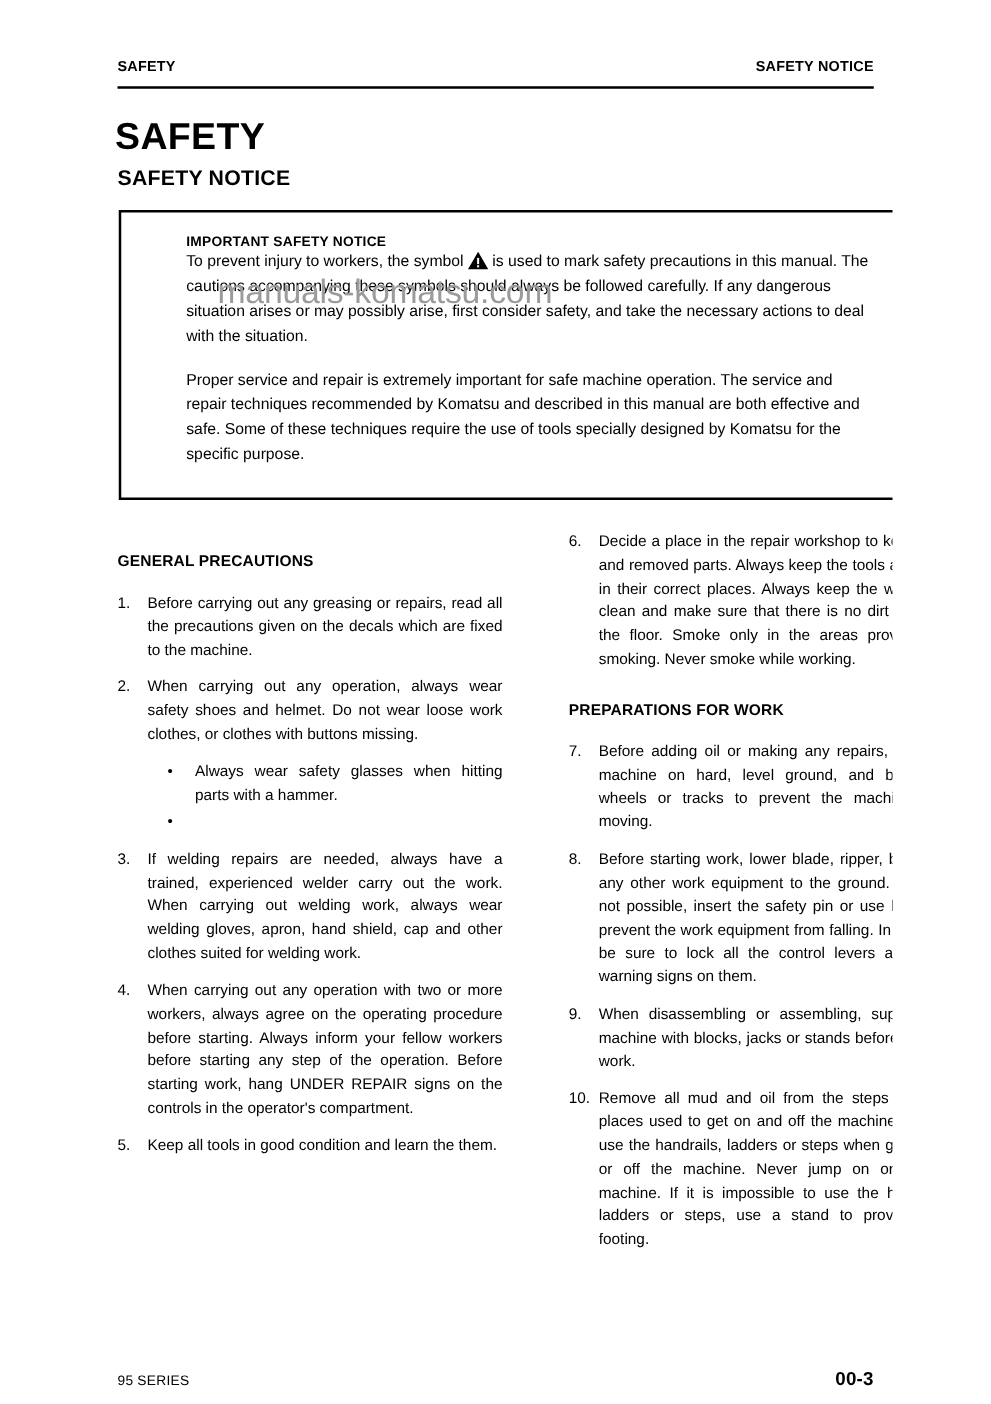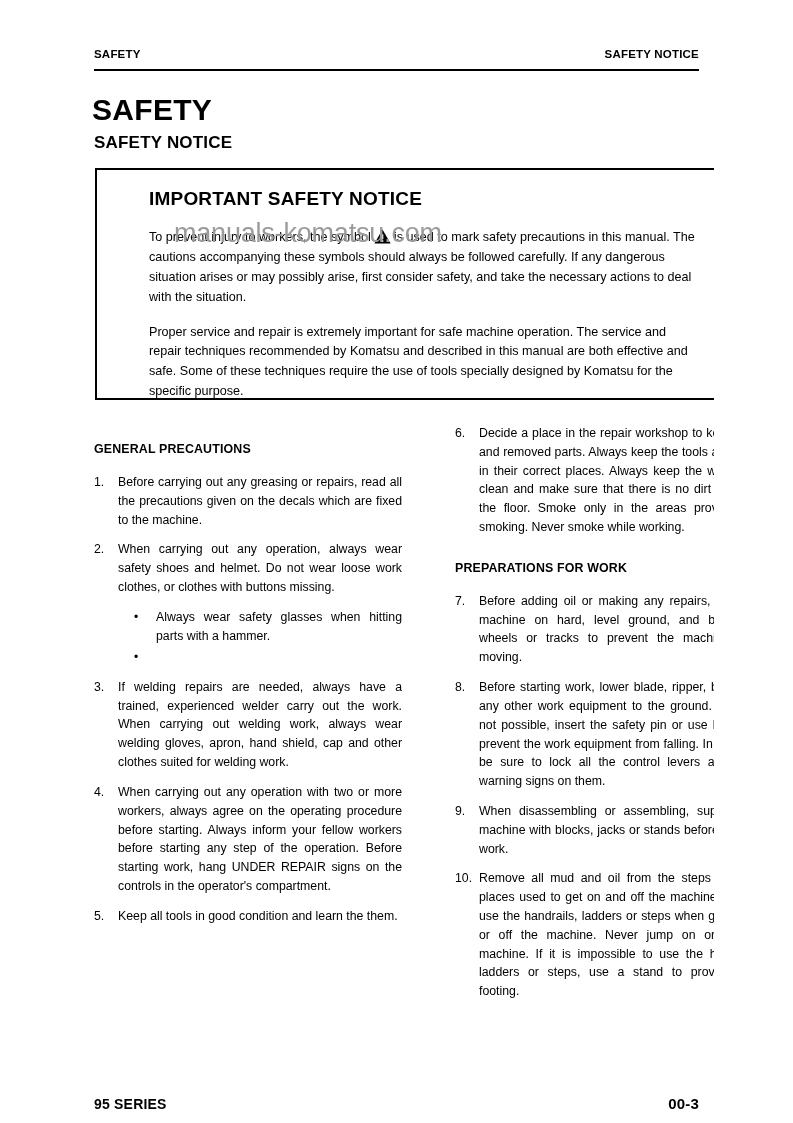--- a/index.html
+++ b/index.html
@@ -73,24 +73,23 @@
     box-sizing: border-box;
     background: transparent;
   }
   .notice-inner {
     position: absolute;
     left: 52px;
     top: 18px;
     width: 550px;
   }
   .notice-heading {
-    font-size: 19px;
-    font-weight: bold;
-    letter-spacing: 0.2px;
-    margin-bottom: 18px;
+    font-size: 11px;
+    font-weight: bold;
+    letter-spacing: 0.2px;
   }
   .notice-para {
     font-size: 12.6px;
     line-height: 1.58;
     text-align: left;
     margin: 0 0 15px 0;
   }
   .notice-para:last-child { margin-bottom: 0; }
   .warn-tri {
     display: inline-block;
@@ -173,22 +172,22 @@
   .footer {
     position: absolute;
     left: 94px;
     top: 1063px;
     width: 605px;
     display: flex;
     justify-content: space-between;
     align-items: baseline;
   }
   .footer-left {
-    font-size: 14px;
-    font-weight: bold;
+    font-size: 11px;
+    font-weight: normal;
     letter-spacing: 0.2px;
   }
   .footer-right {
     font-size: 15px;
     font-weight: bold;
     letter-spacing: 0.2px;
     margin-top: 32px;
   }
 </style>
 </head>

